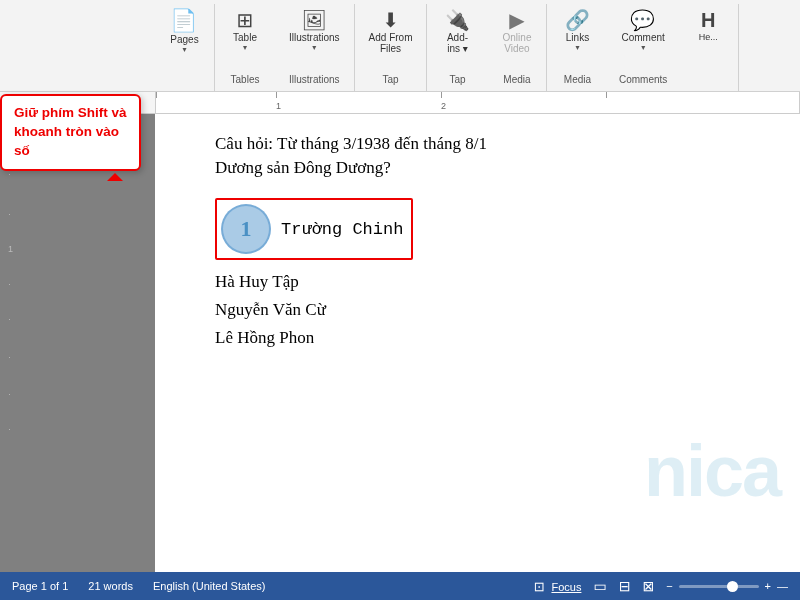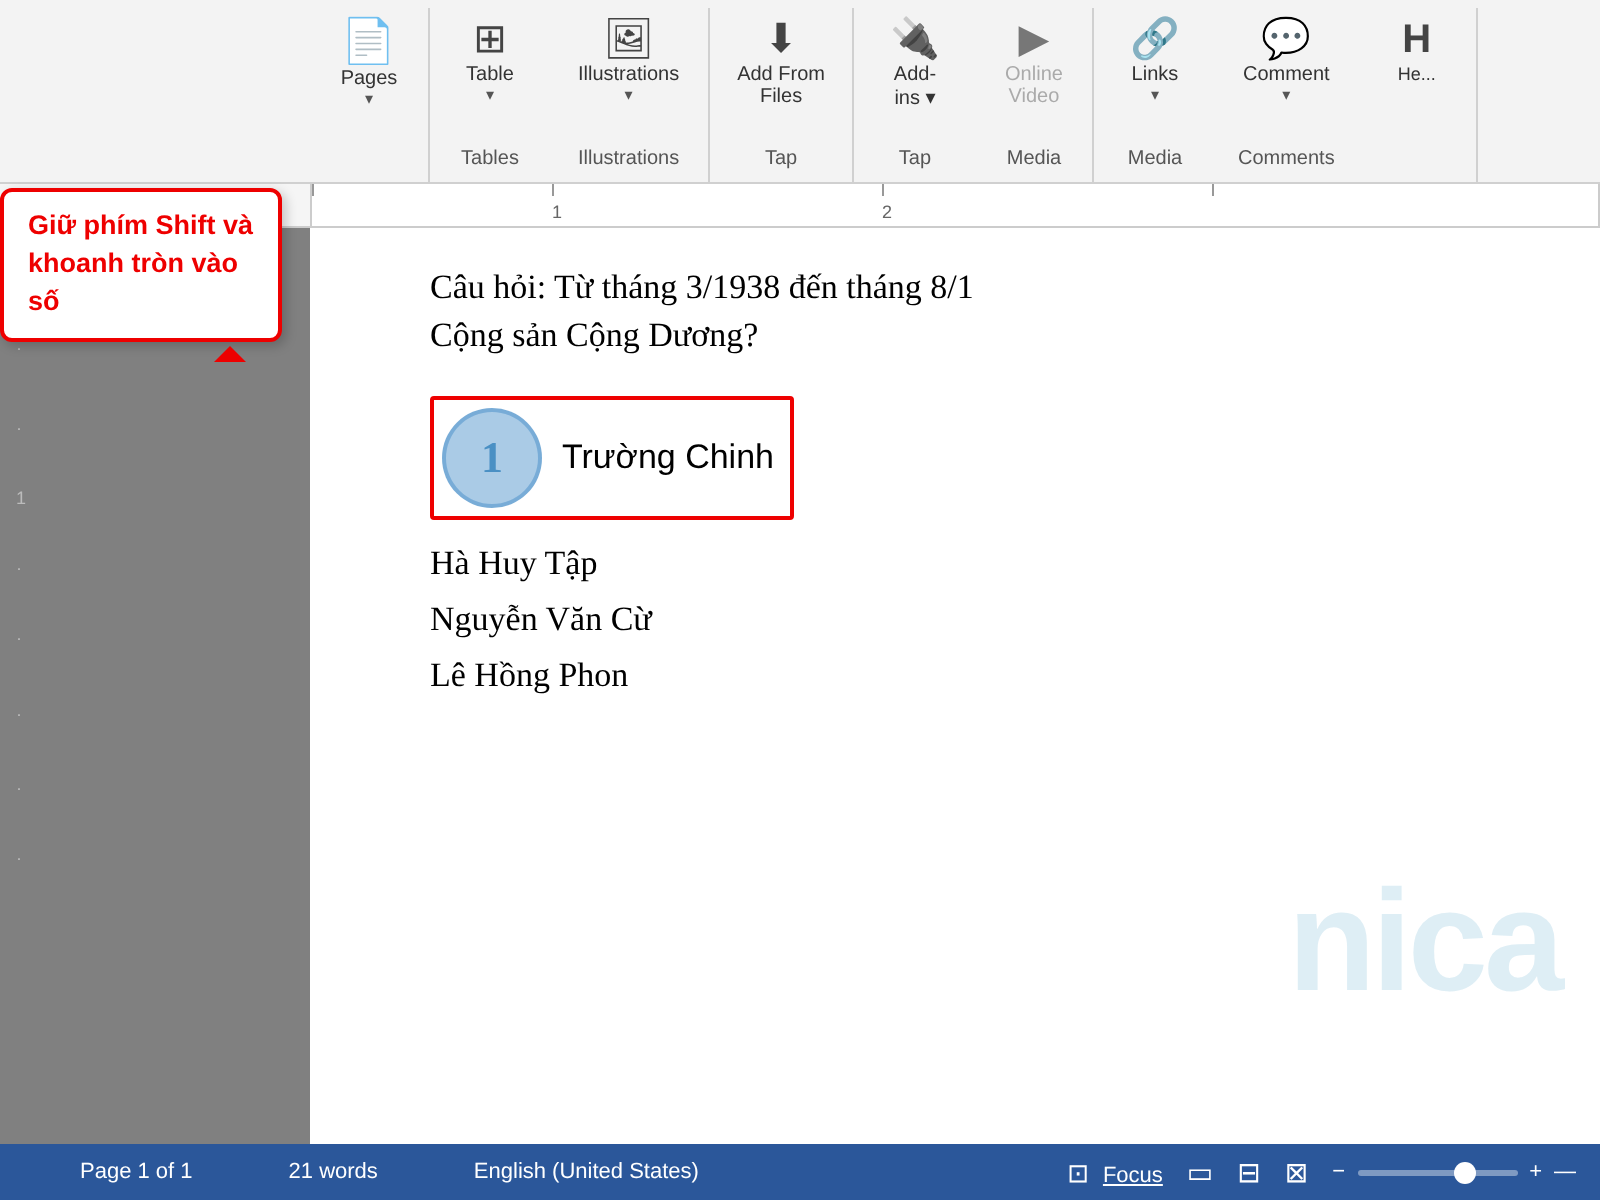--- a/index.html
+++ b/index.html
@@ -239,21 +239,20 @@
       align-items: center;
       padding: 0 12px;
       gap: 20px;
       position: absolute;
       bottom: 0;
       left: 0;
     }
     .status-text {
       font-size: 11px;
       color: #fff;
-      margin-left: 28px;
     }
     .status-right {
       margin-left: auto;
       display: flex;
       align-items: center;
       gap: 12px;
     }
     .status-icon {
       color: #fff;
       font-size: 14px;
@@ -411,30 +410,30 @@
     <div class="dot-line" style="top:238px;">·</div>
     <div class="dot-line" style="top:275px;">·</div>
     <div class="dot-line" style="top:310px;">·</div>
   </div>
 
   <div class="white-page" style="position:relative;">
 
     <div class="watermark">nica</div>
 
     <p class="doc-question">Câu hỏi: Từ tháng 3/1938 đến tháng 8/1</p>
-    <p class="doc-subquestion">Cộng sản Cộng Dương?</p>
+    <p class="doc-subquestion">Dương sản Đông Dương?</p>
 
     <ul class="answer-list">
 
       <li class="answer-item" style="position:relative; margin-bottom:4px;">
         <div style="position:relative; border:2.5px solid #e00; padding:4px 8px 4px 4px; display:inline-flex; align-items:center; gap:10px; border-radius:2px;">
           <div class="circle-highlight">
             <span>1</span>
           </div>
-          <span style="font-size:17px; font-family:Liberation Sans, sans-serif;text-align:right;">Trường Chinh</span>
+          <span style="font-size:17px; font-family:Liberation Mono, monospace;text-align:right;">Trường Chinh</span>
         </div>
       </li>
 
       <li class="answer-item">
         <span>Hà Huy Tập</span>
       </li>
 
       <li class="answer-item">
         <span>Nguyễn Văn Cừ</span>
       </li>

